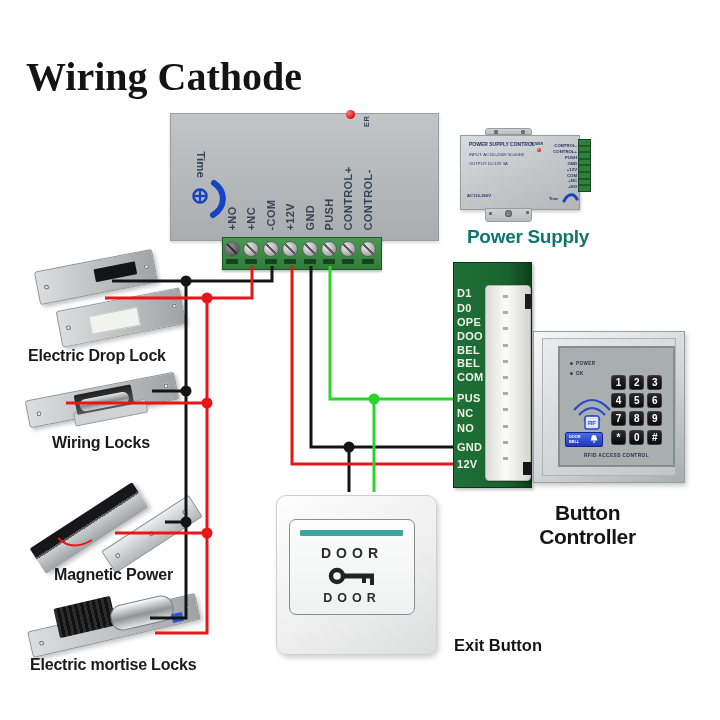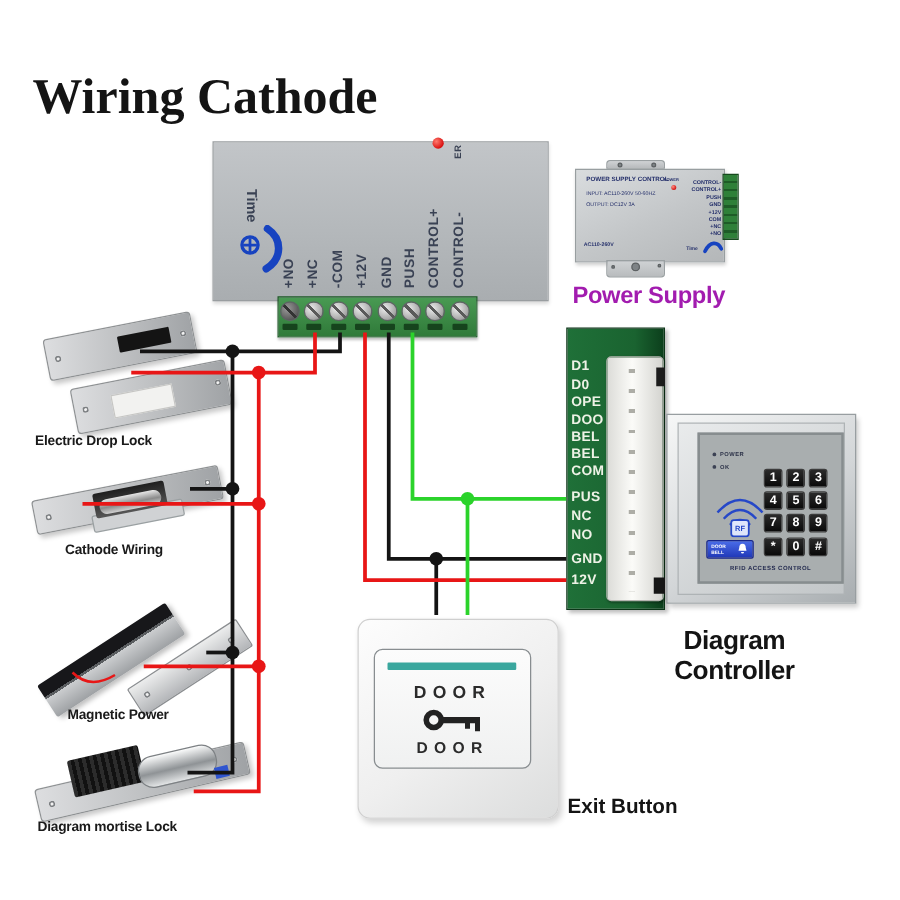--- a/index.html
+++ b/index.html
@@ -63,22 +63,22 @@
   .ps-text{position:absolute;color:#25306b;font-weight:700;white-space:nowrap;}
   #ps-terms{position:absolute;left:60px;top:7px;width:56px;text-align:right;}
   #ps-terms div{font-size:4.3px;line-height:5.9px;color:#25306b;font-weight:700;}
   #ps-green-terminal{
     position:absolute;left:120px;top:13px;width:13px;height:53px;
     background:repeating-linear-gradient(180deg,#2f8039 0 4.6px,#1e5c27 4.6px 6.6px);
     border:1px solid #174a1e;box-sizing:border-box;
   }
   #ps-led{position:absolute;left:76px;top:12px;width:4px;height:4px;border-radius:50%;
     background:radial-gradient(circle at 35% 35%,#ff8c80,#cf0d0d 75%);}
-  #power-supply-caption{position:absolute;left:0px;top:100px;width:140px;text-align:left;
-    font-weight:700;font-size:19px;color:#a21caf;letter-spacing:-0.3px;}
+  #power-supply-caption{position:absolute;left:0px;top:100px;width:140px;text-align:center;
+    font-weight:700;font-size:19px;color:#0f766e;letter-spacing:-0.3px;}
 
   
   #terminal-strip{
     position:absolute;left:453px;top:262px;width:77px;height:224px;
     background:linear-gradient(90deg,#1f7038 0%,#1a6330 70%,#0c3f1c 100%);
     border:1px solid #0b3517;box-shadow:2px 2px 3px rgba(0,0,0,.25);
   }
   .pin{
     position:absolute;left:3px;width:44px;height:13px;font-weight:700;font-size:11px;
     color:#eef2e6;letter-spacing:.3px;white-space:nowrap;
@@ -118,38 +118,38 @@
     background:linear-gradient(180deg,#2a2a2a,#0a0a0a);color:#ffffff;border:1px solid #3c3c3c;
     border-radius:2.5px;display:flex;align-items:center;justify-content:center;
     font-weight:700;font-size:10px;box-sizing:border-box;
   }
   #ac-footer{position:absolute;left:0;top:105px;width:113px;text-align:center;
     font-size:4.8px;font-weight:700;color:#272e52;letter-spacing:.4px;}
   #access-controller-caption{position:absolute;left:505px;top:501px;width:165px;text-align:center;
     font-weight:700;font-size:21px;color:#141414;letter-spacing:-0.4px;}
 
   
-  #exit-button{position:absolute;left:286px;top:495px;width:159px;height:158px;
+  #exit-button{position:absolute;left:276px;top:495px;width:159px;height:158px;
     background:linear-gradient(145deg,#fdfdfd 0%,#efefef 55%,#dcdddd 100%);
     border:1px solid #cfcfcf;border-radius:10px;box-shadow:2px 3px 5px rgba(0,0,0,.18);}
   #exit-inner{position:absolute;left:12px;top:23px;width:124px;height:94px;
     background:linear-gradient(180deg,#fcfcfc,#f0f1f1);border:1.5px solid #888d90;border-radius:7px;}
   #exit-bar{position:absolute;left:10px;top:10px;width:103px;height:6px;background:#3aa79e;border-radius:1px;}
   #exit-door-label{position:absolute;left:0;top:25px;width:100%;text-align:center;
     font-weight:700;font-size:14px;letter-spacing:5px;color:#2b2b2b;}
   #exit-exit-label{position:absolute;left:0;top:71px;width:100%;text-align:center;
     font-weight:700;font-size:12.5px;letter-spacing:5px;color:#2b2b2b;}
   #exit-key-icon{position:absolute;left:38px;top:43px;}
   #exit-button-caption{position:absolute;left:454px;top:636px;font-weight:700;font-size:16.5px;color:#141414;}
 
   
   .metal{background:linear-gradient(100deg,#dddee0 0%,#bcbec0 55%,#9fa2a5 100%);
     border:1px solid #8f9294;border-radius:3px;box-shadow:2px 3px 4px rgba(0,0,0,.22);box-sizing:border-box;}
   .hole{position:absolute;width:5px;height:5px;border-radius:50%;background:#f2f2f2;box-shadow:inset 0 0 0 1.3px #7c7f82;}
-  .cap{position:absolute;font-weight:700;font-size:11px;color:#1a1a1a;letter-spacing:-0.2px;white-space:nowrap;}
+  .cap{position:absolute;font-weight:700;font-size:16px;color:#1a1a1a;letter-spacing:-0.2px;white-space:nowrap;}
 
   #drop-box1{position:absolute;left:36px;top:260px;width:120px;height:34px;transform:rotate(-11deg);}
   #drop-box1 .sticker{position:absolute;left:58px;top:8px;width:42px;height:13px;background:#141414;border-radius:1px;}
   #drop-box2{position:absolute;left:58px;top:299px;width:126px;height:37px;transform:rotate(-11deg);}
   #drop-box2 .sticker{position:absolute;left:30px;top:10px;width:48px;height:17px;background:#f2f2f0;border:1px solid #c6c6c4;}
 
   #cathode-plate{position:absolute;left:26px;top:386px;width:152px;height:28px;transform:rotate(-11deg);}
   #cathode-mech{position:absolute;left:48px;top:3px;width:58px;height:20px;background:linear-gradient(180deg,#1f1f1f,#565656);border-radius:2px;}
   #cathode-roller{position:absolute;left:52px;top:9px;width:50px;height:12px;border-radius:6px;
     background:linear-gradient(180deg,#e6e6e6,#8b8b8b 55%,#d2d2d2);}
@@ -302,21 +302,21 @@
       <div class="key">7</div>
       <div class="key">8</div>
       <div class="key">9</div>
       <div class="key">*</div>
       <div class="key">0</div>
       <div class="key">#</div>
     </div>
     <div id="ac-footer">RFID ACCESS CONTROL</div>
   </div>
 </div>
-<div id="access-controller-caption">Diagram Controller</div>
+<div id="access-controller-caption">Button Controller</div>
 
 <div id="exit-button">
   <div id="exit-inner">
     <div id="exit-bar"></div>
     <div id="exit-door-label">DOOR</div>
     <svg id="exit-key-icon" width="50" height="28">
       <circle cx="9" cy="13" r="6" fill="none" stroke="#222" stroke-width="4.5"></circle>
       <line x1="15" y1="13" x2="46" y2="13" stroke="#222" stroke-width="5"></line>
       <rect x="34" y="13" width="4" height="7" fill="#222"></rect>
       <rect x="42" y="13" width="4" height="9" fill="#222"></rect>
@@ -341,42 +341,42 @@
 </div>
 
 <div>
   <div id="cathode-plate" class="metal">
     <div id="cathode-jaw"></div>
     <div id="cathode-mech"></div>
     <div id="cathode-roller"></div>
     <div class="hole" style="left:8px;top:12px;"></div>
     <div class="hole" style="left:138px;top:9px;"></div>
   </div>
-  <div class="cap" style="left:52px;top:434px;">Cathode Wiring</div>
+  <div class="cap" style="left:52px;top:434px;">Wiring Locks</div>
 </div>
 
 <div>
   <div id="mag-bar"></div>
   <div id="mag-plate">
     <div class="hole" style="left:8px;top:9px;"></div>
     <div class="hole" style="left:48px;top:9px;"></div>
     <div class="hole" style="left:88px;top:9px;"></div>
   </div>
   <div class="cap" style="left:54px;top:566px;">Magnetic Power</div>
 </div>
 
 <div>
   <div id="mortise-plate" class="metal">
     <div class="hole" style="left:8px;top:11px;"></div>
     <div class="hole" style="left:158px;top:9px;"></div>
   </div>
   <div id="mortise-block"></div>
   <div id="mortise-cyl"></div>
   <div id="mortise-chip"></div>
-  <div class="cap" style="left:30px;top:656px;">Diagram mortise Lock</div>
+  <div class="cap" style="left:30px;top:656px;">Electric mortise Locks</div>
 </div>
 
 <svg id="wiring-layer" width="720" height="720">
 
   <g stroke="#141414" stroke-width="3" fill="none">
     <path d="M112 281 H272 V266"></path>
     <path d="M186 281 V618 H150"></path>
     <path d="M152 391 H186"></path>
     <path d="M165 522 H186"></path>
     <path d="M311 266 V447 H453"></path>

